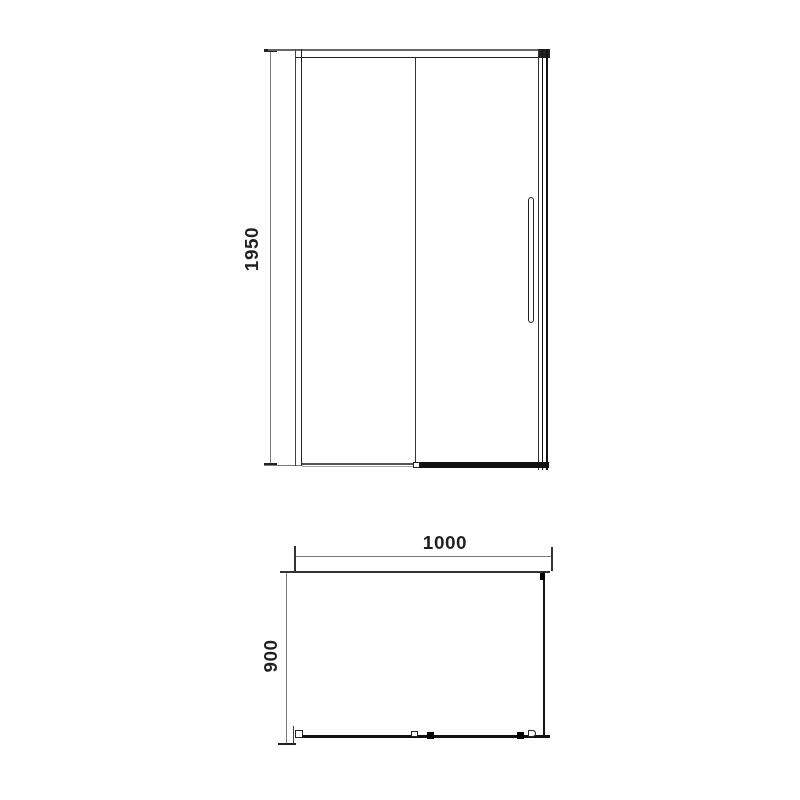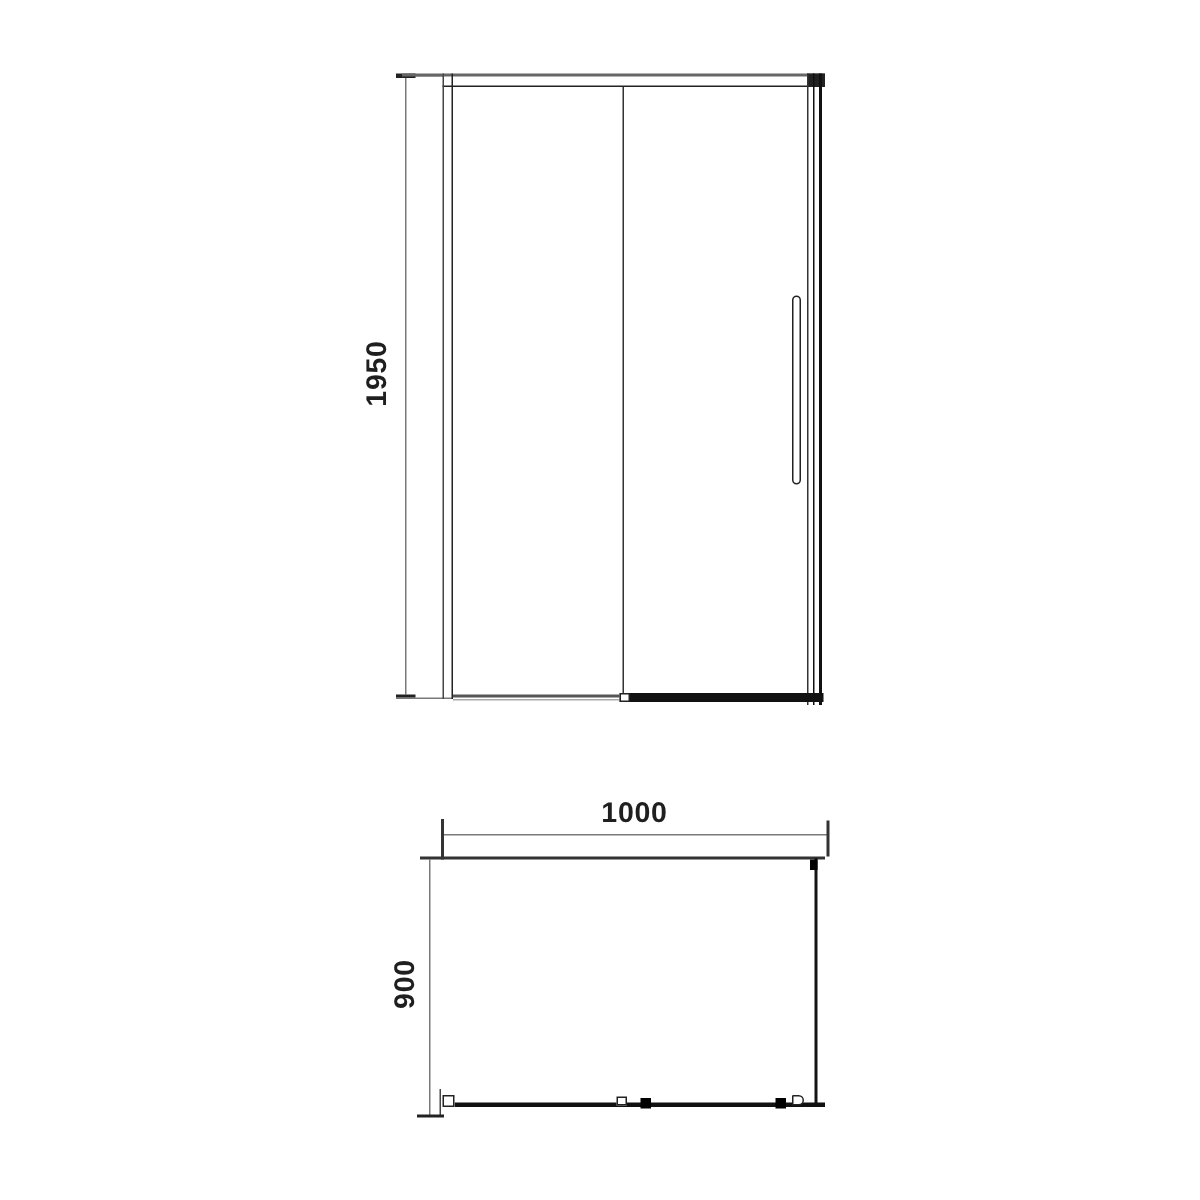--- a/index.html
+++ b/index.html
@@ -84,21 +84,21 @@
     <div class="ln" style="left:302px; top:465.6px; width:112px; height:0.8px; background:#aaaaaa;"></div>
     <div class="ln thick" style="left:413px; top:462px; width:135.5px; height:5.5px;"></div>
     <div class="outline" style="left:412.5px; top:461.8px; width:7px; height:6px; border-width:1.2px;"></div>
   </div>
 
   <div>
 
     <div class="ln dim" style="left:295px; top:556.3px; width:257px; height:1.1px;"></div>
     <div class="ln tick" style="left:294.2px; top:546px; width:1.8px; height:27px; background:#333333;"></div>
     <div class="ln tick" style="left:550.8px; top:547px; width:1.8px; height:24px; background:#333333;"></div>
-    <div class="dim-label" style="left:423px; top:543px;">1000</div>
+    <div class="dim-label" style="left:445px; top:543px;">1000</div>
 
     <div class="ln dim" style="left:286px; top:573px; width:1.1px; height:171px;"></div>
     <div class="ln" style="left:292.6px; top:726px; width:1.3px; height:18px; background:#444444;"></div>
     <div class="ln tick" style="left:277.8px; top:743.2px; width:18px; height:2.2px;"></div>
     <div class="dim-label vert" style="left:271px; top:656px;">900</div>
 
     <div class="ln" style="left:280px; top:571.4px; width:270px; height:1.7px;"></div>
 
     <div class="ln" style="left:542.6px; top:572px; width:2.4px; height:166px; background:#141414;"></div>
     <div class="blk" style="left:539.8px; top:573px; width:5.5px; height:7px;"></div>

